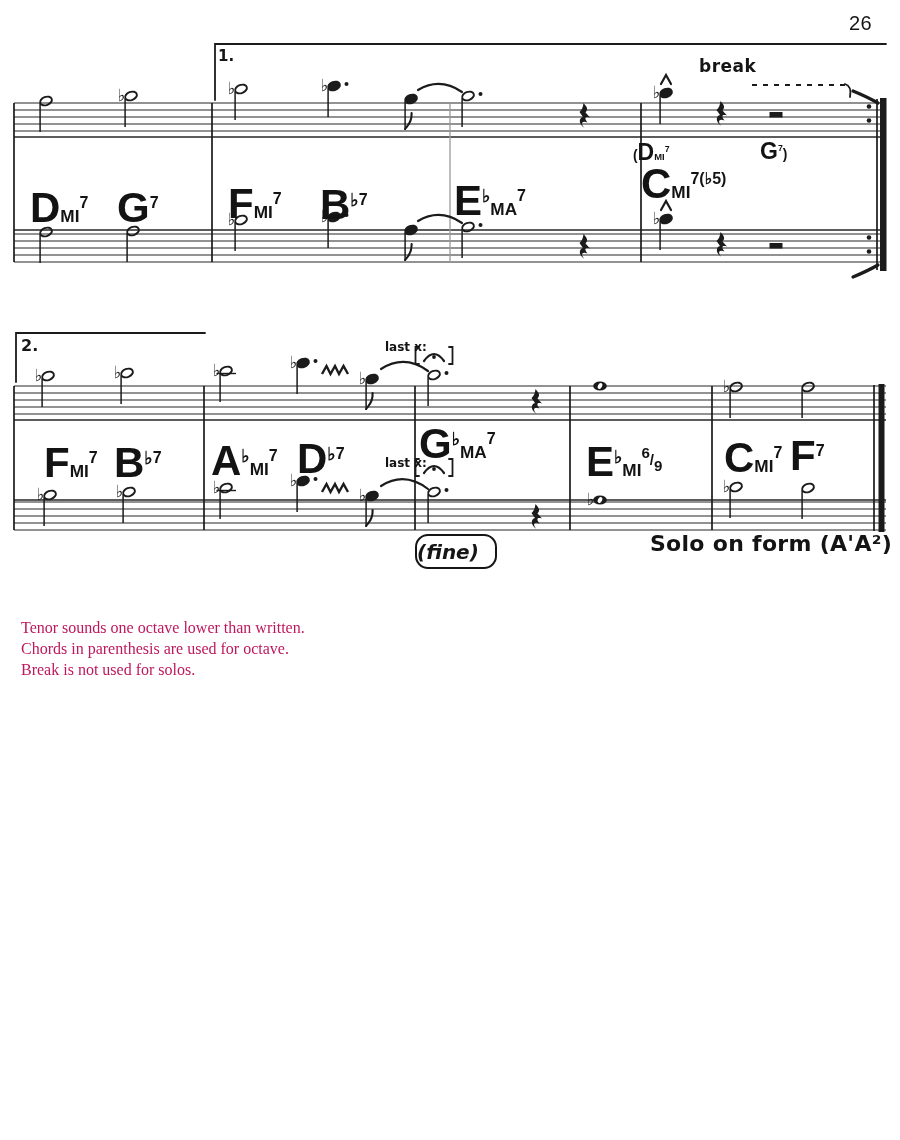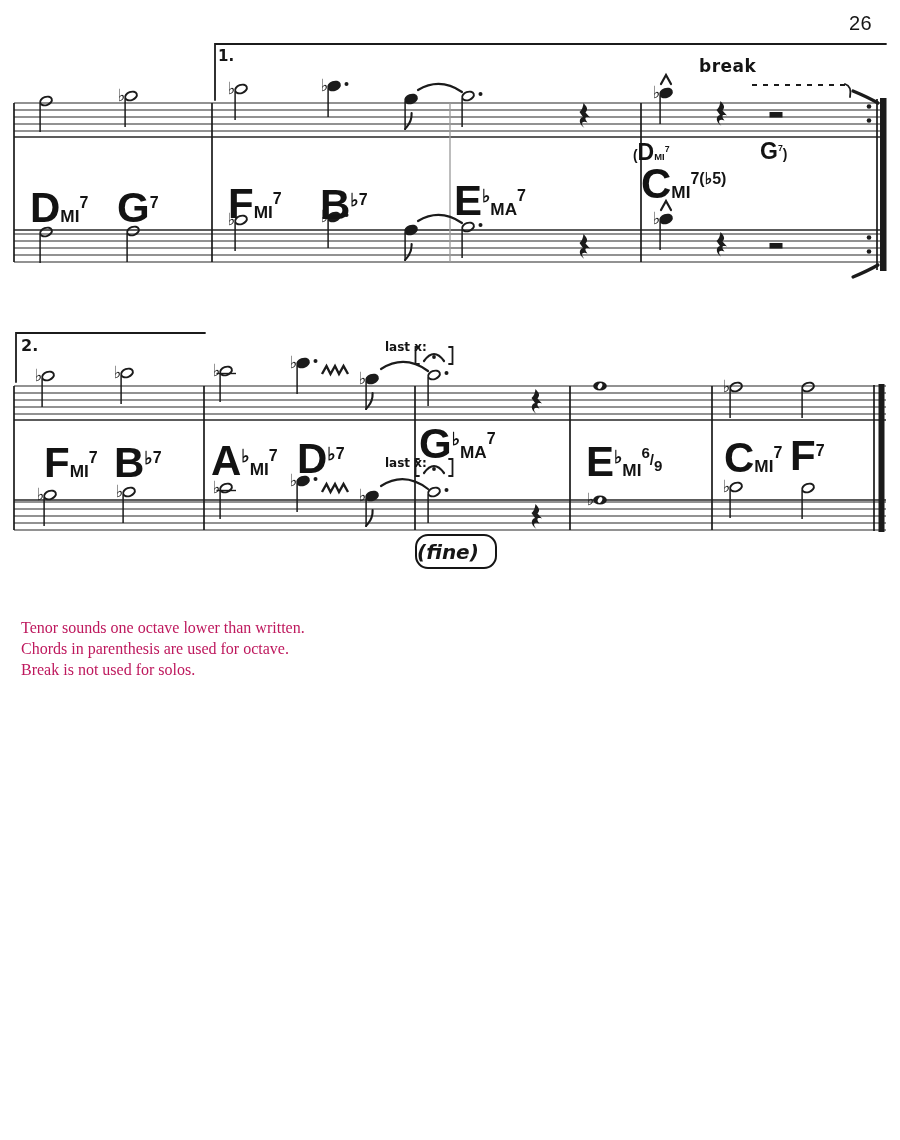--- a/index.html
+++ b/index.html
@@ -256,20 +256,21 @@
   <div class="abs hand break-label">break</div>
 
   <div class="abs hand lastx lastx-top">last x:</div>
   <div class="abs hand lastx lastx-bottom">last x:</div>
 
   <div class="abs fine-box">
     <span>(fine)</span>
   </div>
 
   <div class="abs hand solo-note">
+    <div>Solo on form (A'A²)</div>
   </div>
 
   <div class="abs footer-notes">
     <div>Tenor sounds one octave lower than written.</div>
     <div>Chords in parenthesis are used for octave.</div>
     <div>Break is not used for solos.</div>
   </div>
 
 </div>
 

